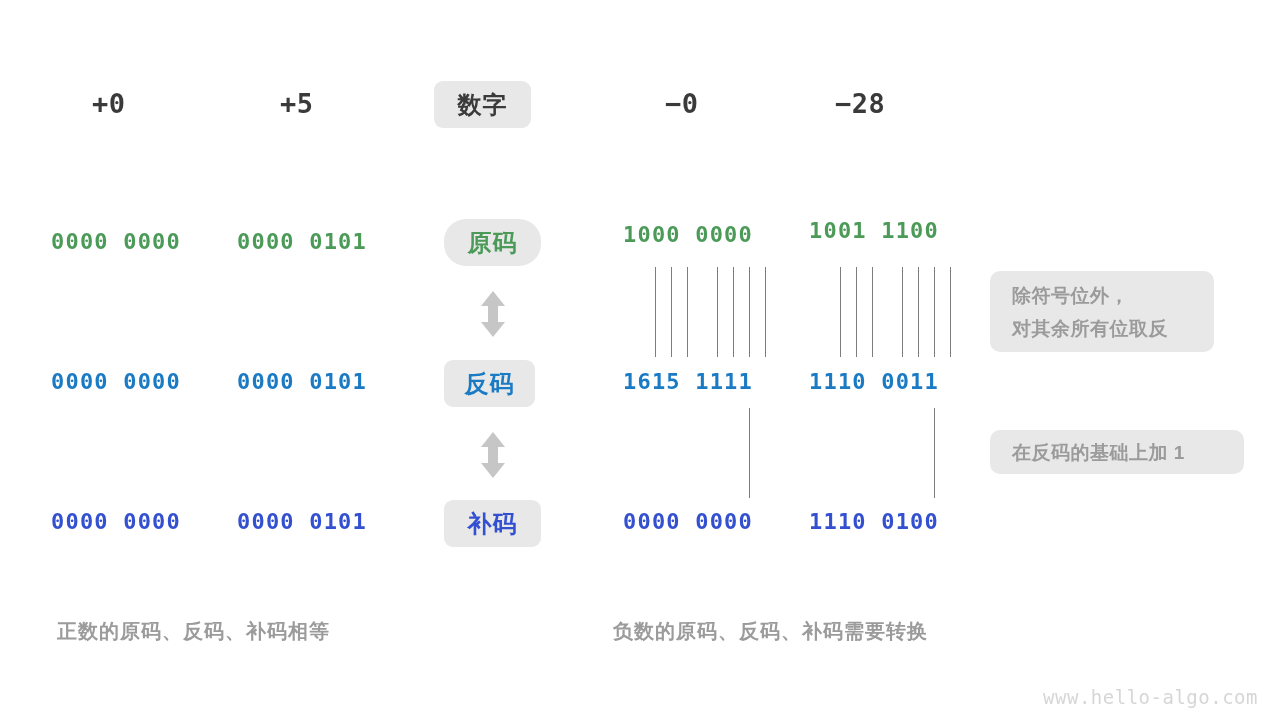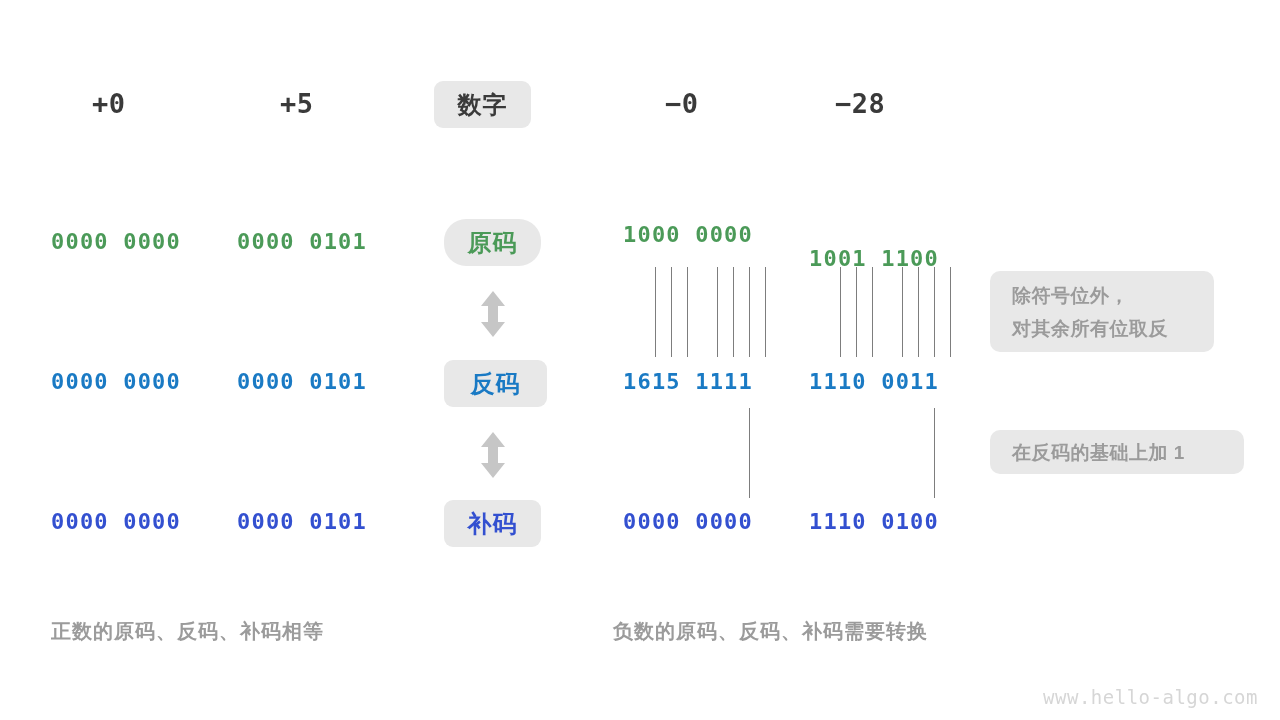--- a/index.html
+++ b/index.html
@@ -121,40 +121,40 @@
 
   <div class="cell num" style="left:92px;  top:88px;">+0</div>
   <div class="cell num" style="left:280px; top:88px;">+5</div>
   <div class="cell num" style="left:665px; top:88px;">−0</div>
   <div class="cell num" style="left:835px; top:88px;">−28</div>
 
   <div class="pill p-dark" style="left:434px; top:81px;  width:97px; height:47px;">数字</div>
 
   <div class="pill p-green" style="left:444px; top:219px; width:97px; height:47px;border-radius:22px;">原码</div>
 
-  <div class="pill p-blue" style="left:444px; top:360px; width:103px; height:47px;">反码</div>
+  <div class="pill p-blue" style="left:444px; top:360px; width:91px; height:47px;">反码</div>
 
   <div class="pill p-royal" style="left:444px; top:500px; width:97px; height:47px;">补码</div>
 
   <div class="darrow" style="left:478px; top:289px;">
     <svg width="30" height="50" viewBox="0 0 30 50" aria-hidden="true">
       <polygon points="15,2 27,17 20,17 20,33 27,33 15,48 3,33 10,33 10,17 3,17" fill="#c6c6c6"></polygon>
     </svg>
   </div>
 
   <div class="darrow" style="left:478px; top:430px;">
     <svg width="30" height="50" viewBox="0 0 30 50" aria-hidden="true">
       <polygon points="15,2 27,17 20,17 20,33 27,33 15,48 3,33 10,33 10,17 3,17" fill="#c6c6c6"></polygon>
     </svg>
   </div>
 
   <div class="cell bits c-green" style="left:51px;  top:229px;">0000 0000</div>
   <div class="cell bits c-green" style="left:237px; top:229px;">0000 0101</div>
   <div class="cell bits c-green" style="left:623px; top:222px;">1000 0000</div>
-  <div class="cell bits c-green" style="left:809px; top:246px;">1001 1100</div>
+  <div class="cell bits c-green" style="left:809px; top:218px;">1001 1100</div>
 
   <div class="cell bits c-blue" style="left:51px;  top:369px;">0000 0000</div>
   <div class="cell bits c-blue" style="left:237px; top:369px;">0000 0101</div>
   <div class="cell bits c-blue" style="left:623px; top:369px;">1615 1111</div>
   <div class="cell bits c-blue" style="left:809px; top:369px;">1110 0011</div>
 
   <div class="cell bits c-royal" style="left:51px;  top:509px;">0000 0000</div>
   <div class="cell bits c-royal" style="left:237px; top:509px;">0000 0101</div>
   <div class="cell bits c-royal" style="left:623px; top:509px;">0000 0000</div>
   <div class="cell bits c-royal" style="left:809px; top:509px;">1110 0100</div>
@@ -180,18 +180,18 @@
 
   <div class="note" style="left:990px; top:271px; width:224px; height:81px;">
     <span>除符号位外，</span>
     <span>对其余所有位取反</span>
   </div>
 
   <div class="note" style="left:990px; top:430px; width:254px; height:44px;">
     <span>在反码的基础上加 1</span>
   </div>
 
-  <div class="caption" style="left:51px;  top:618px;">正数的原码、反码、补码相等</div>
+  <div class="caption" style="left:57px;  top:618px;">正数的原码、反码、补码相等</div>
   <div class="caption" style="left:613px; top:618px;">负数的原码、反码、补码需要转换</div>
 
   <div class="watermark">www.hello-algo.com</div>
 
 </div>
 
 </body></html>

